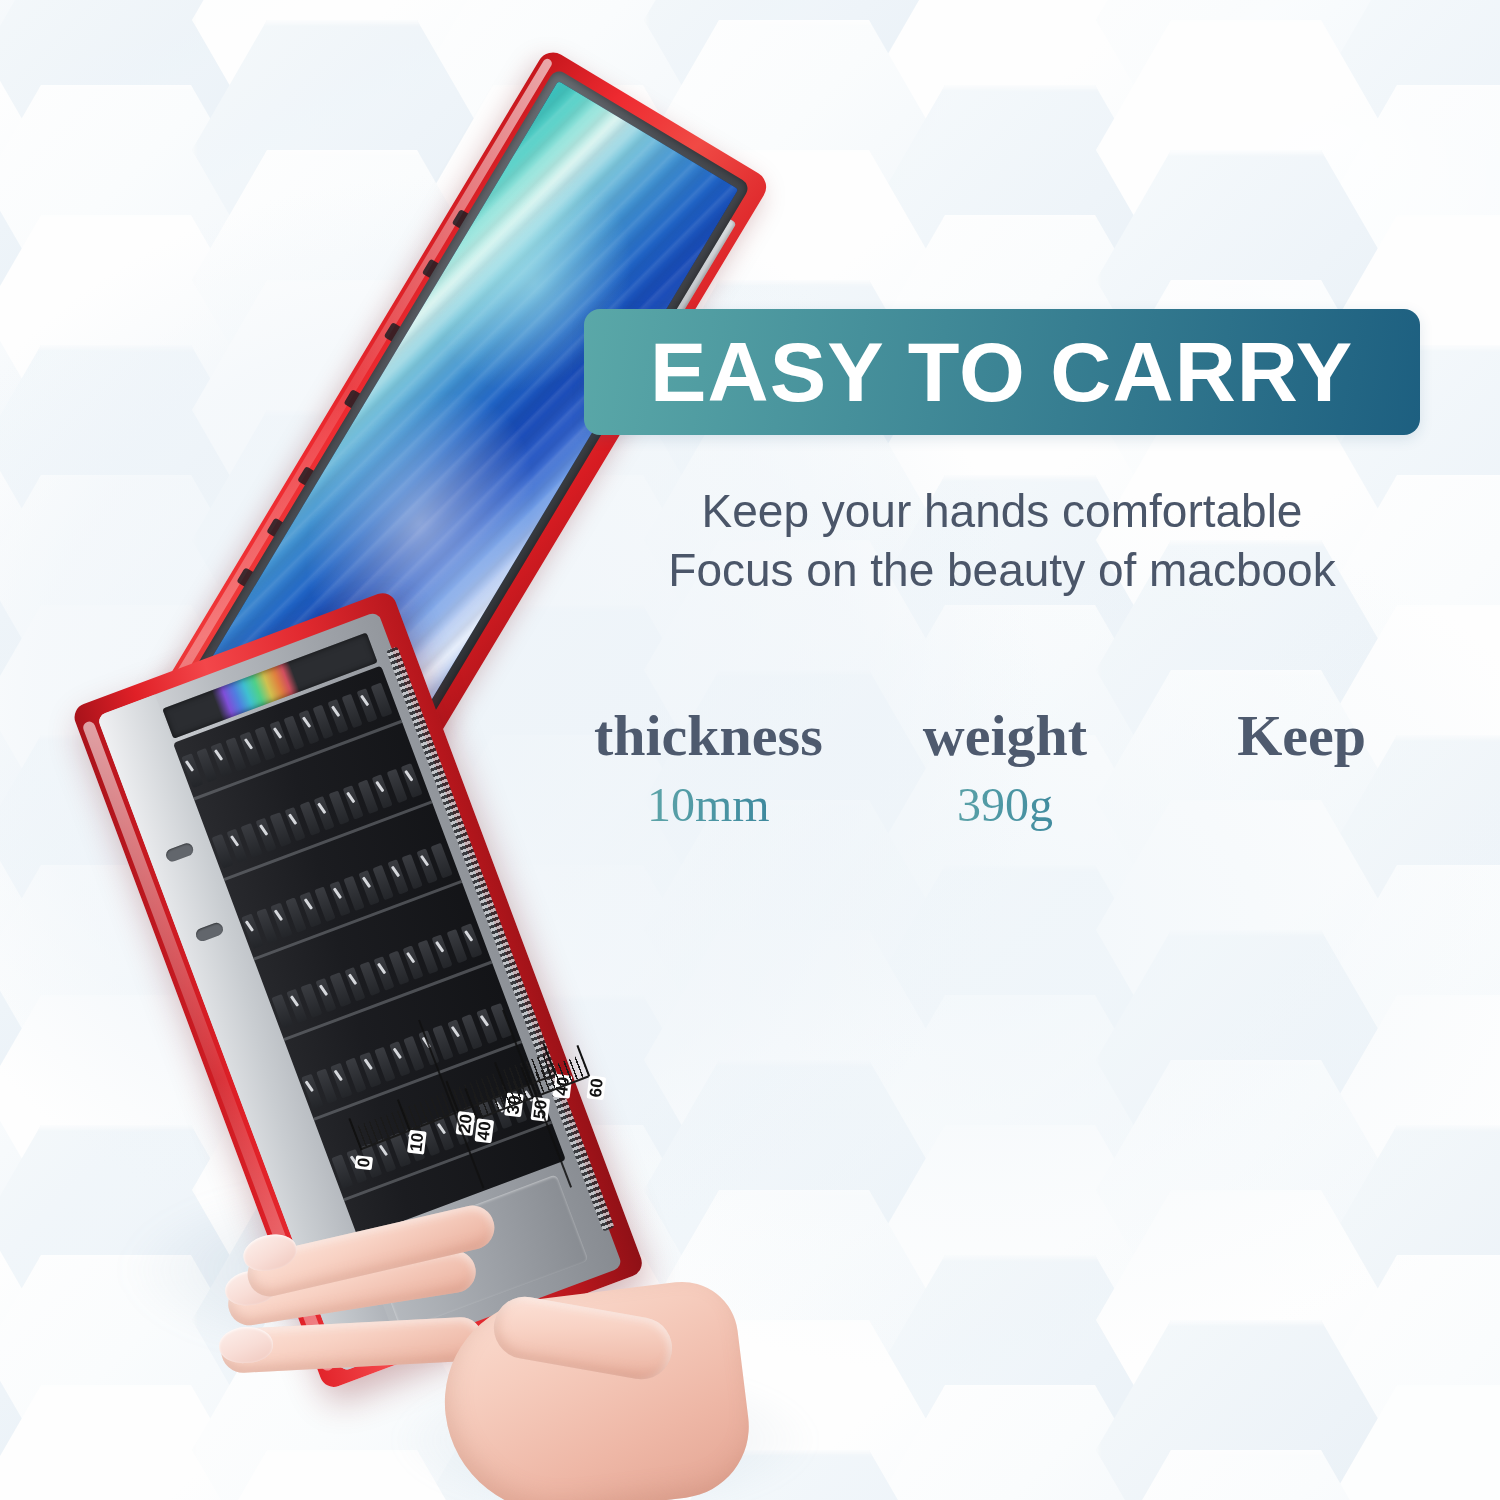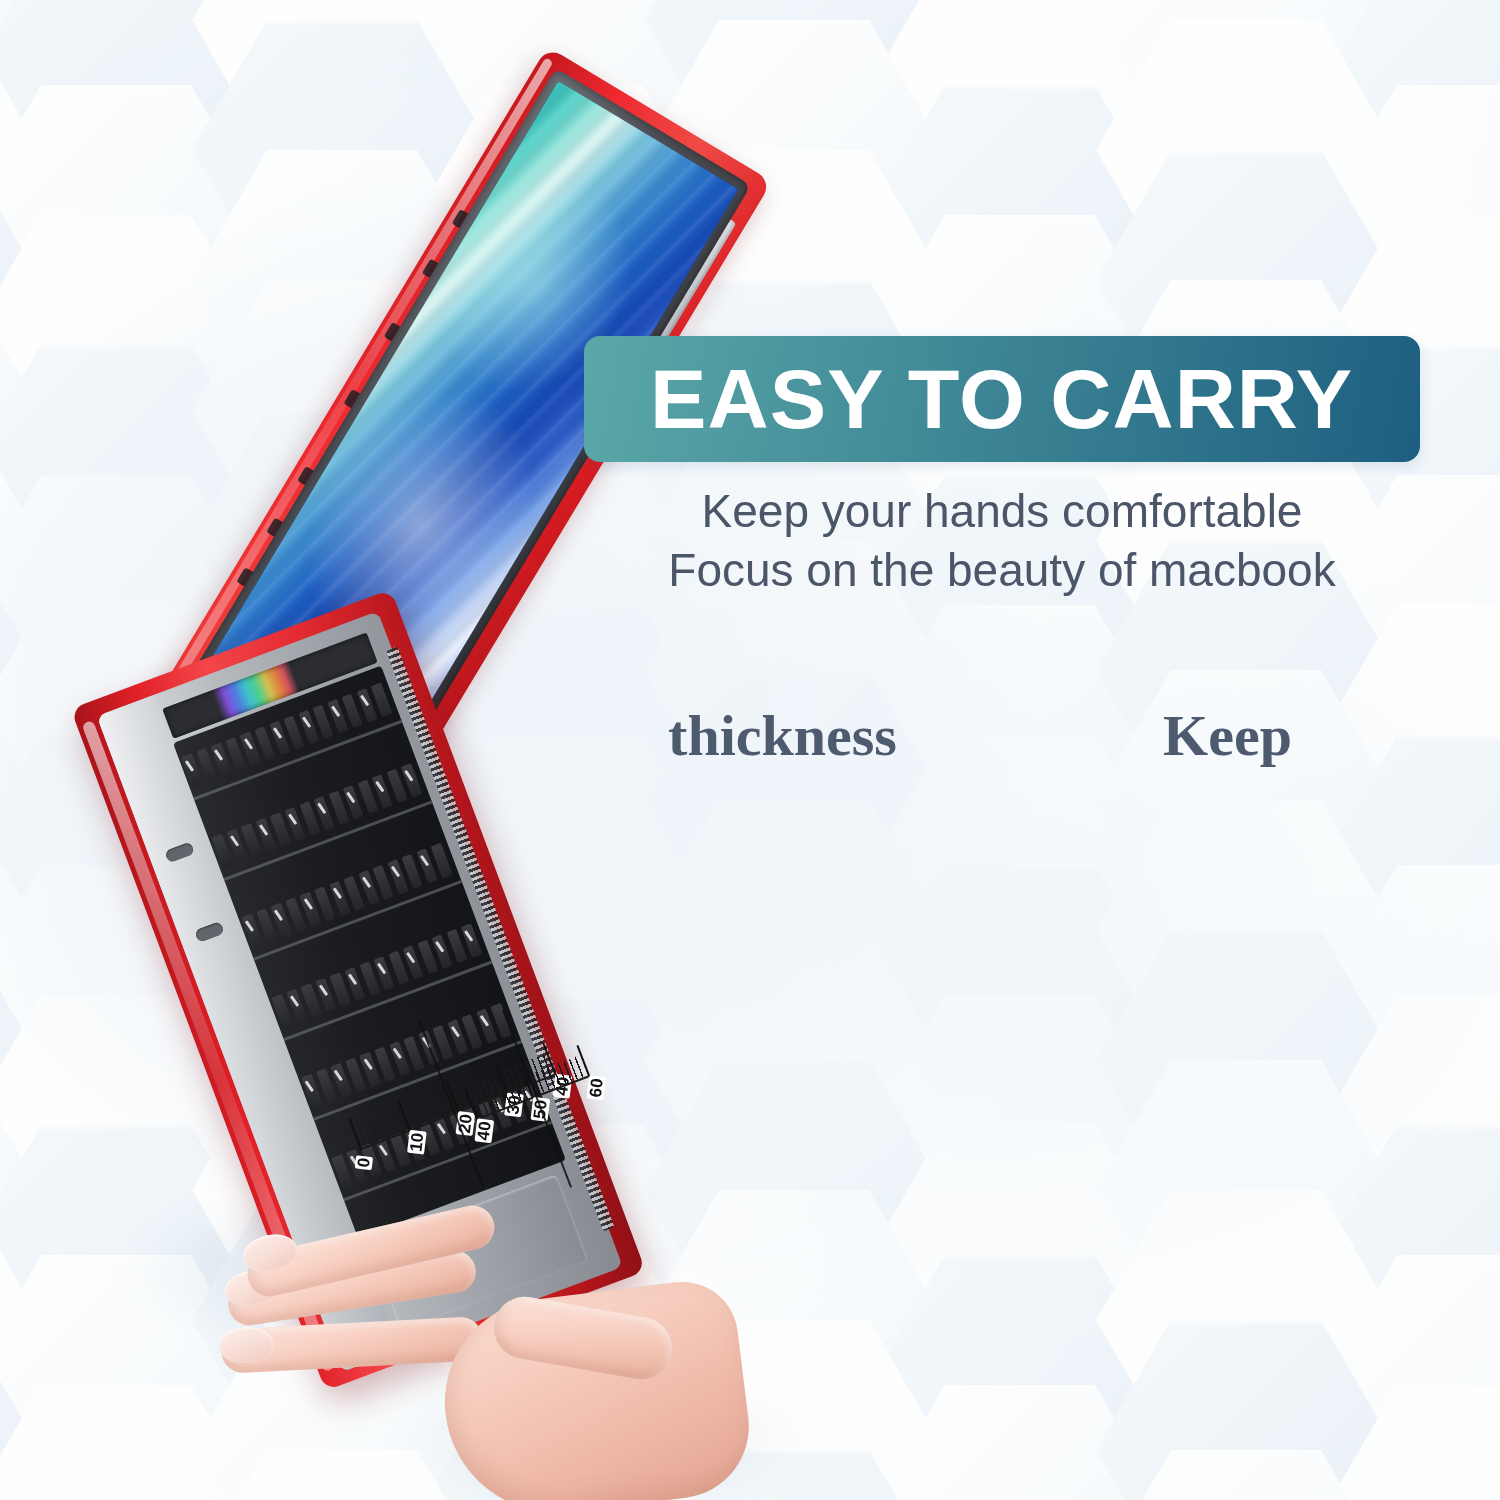--- a/index.html
+++ b/index.html
@@ -52,21 +52,21 @@
     inset: 0;
     background:
       radial-gradient(ellipse 760px 700px at 30% 48%, rgba(238,244,249,0.93) 0%, rgba(238,244,249,0.55) 55%, rgba(238,244,249,0) 78%),
       radial-gradient(ellipse 900px 620px at 66% 62%, rgba(240,246,250,0.85) 0%, rgba(240,246,250,0) 72%);
   }
 
   
   .headline-banner {
     position: absolute;
     left: 584px;
-    top: 336px;
+    top: 309px;
     width: 836px;
     height: 126px;
     border-radius: 16px;
     display: flex;
     align-items: center;
     justify-content: center;
     box-shadow: 0 4px 14px rgba(30,85,120,0.13);
   }
   .headline-text {
     color: #ffffff;
@@ -851,19 +851,24 @@
   </div>
 
   <div class="subtitle">
     <div>Keep your hands comfortable</div>
     <div>Focus on the beauty of macbook</div>
   </div>
 
   <div class="specs">
     <div class="spec">
       <div class="spec-label">thickness</div>
+      <div class="spec-value">10mm</div>
+    </div>
+    <div class="spec">
+      <div class="spec-label">weight</div>
+      <div class="spec-value">390g</div>
     </div>
     <div class="spec">
       <div class="spec-label">Keep</div>
     </div>
   </div>
 
 </div>
 
 </body></html>

